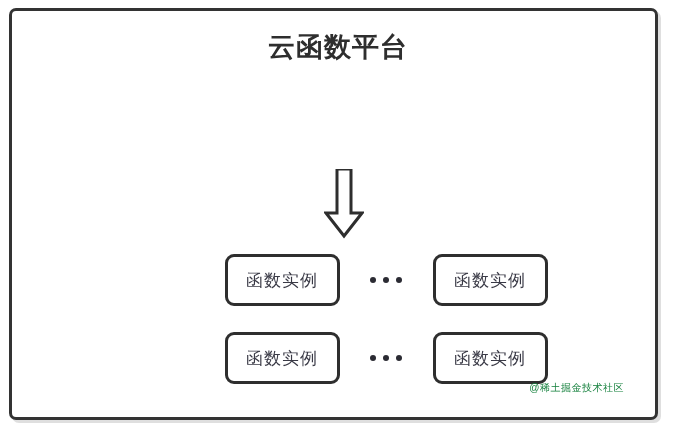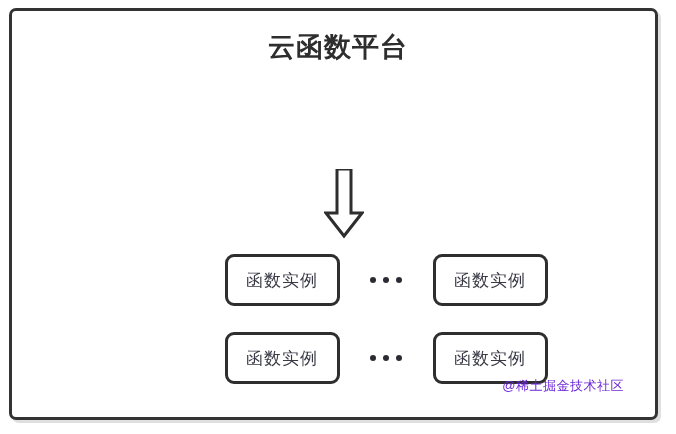--- a/index.html
+++ b/index.html
@@ -130,22 +130,22 @@
     height: 6px;
     border-radius: 50%;
     background: #2b2b33;
   }
 
   
   .watermark {
     position: absolute;
     right: 31px;
     bottom: 22px;
-    font-size: 13px;
-    color: #6d28d9;
+    font-size: 10px;
+    color: #15803d;
     letter-spacing: 0.5px;
     white-space: nowrap;
   }
 </style>
 </head>
 <body>
 
 <div id="canvas">
 
   <div class="platform-frame">

